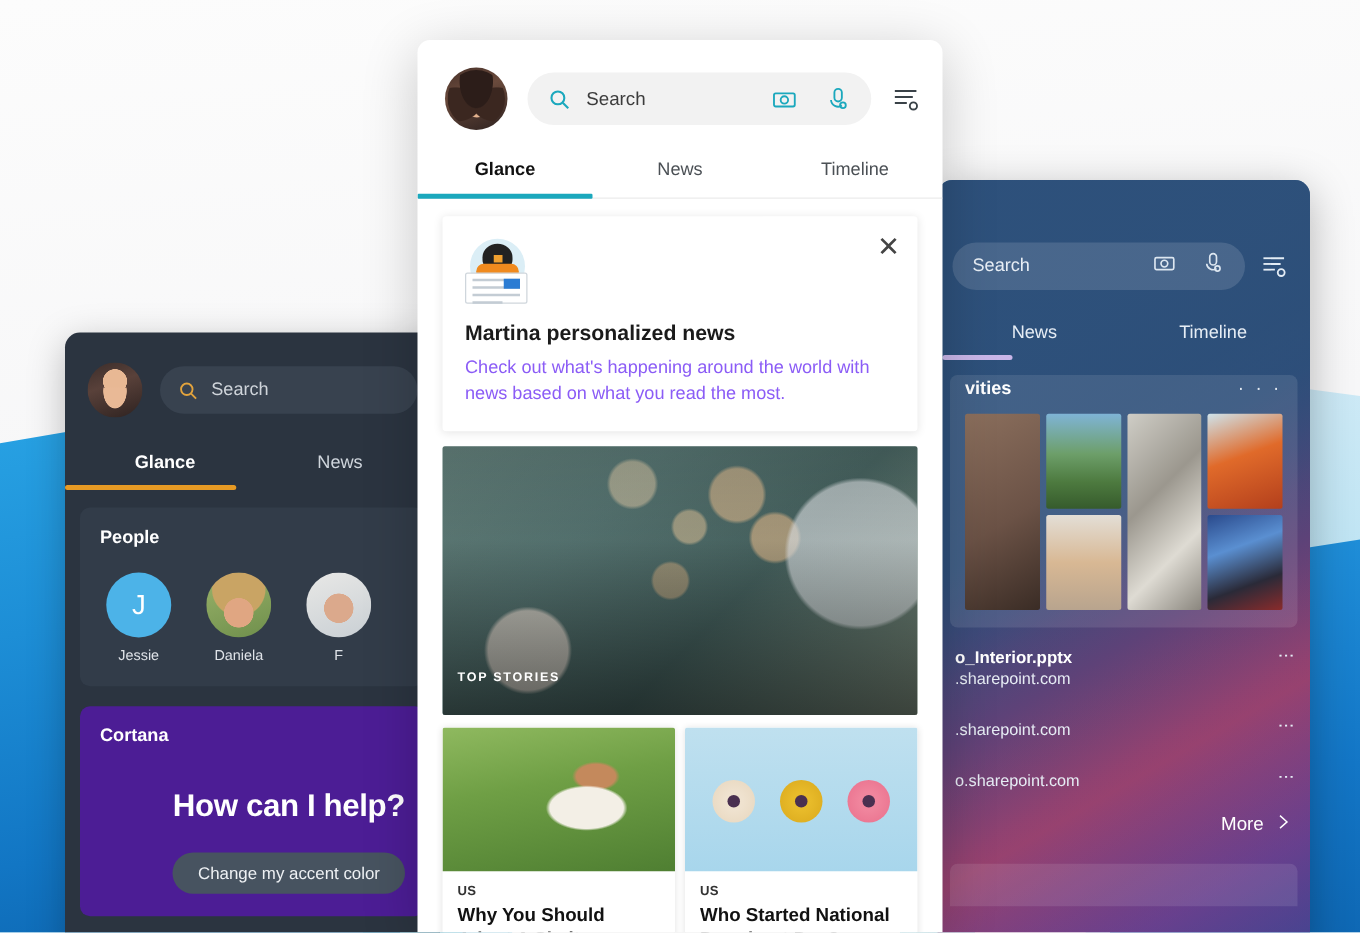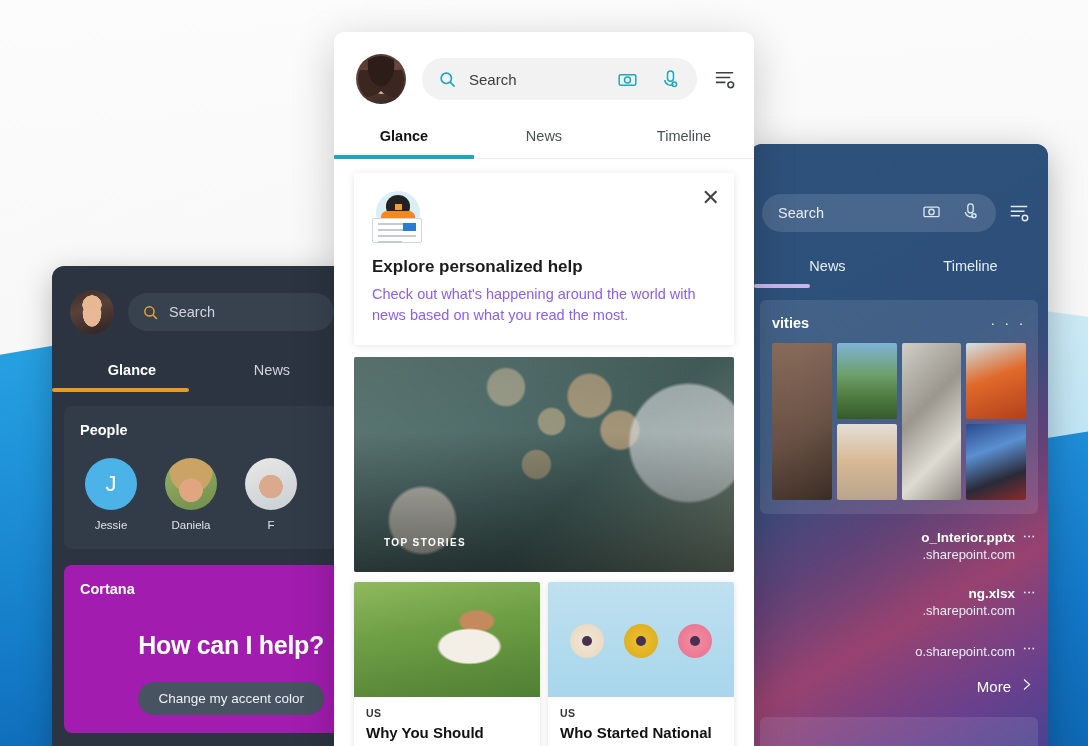--- a/index.html
+++ b/index.html
@@ -95,56 +95,56 @@
       radial-gradient(circle at 50% 30%, #3a2420 0 46%, transparent 48%),
       #f2f2f0; border:3px solid #f6f6f4;}
   .ava-jessie{ background:#4cb3e8; color:#fff; font-size:22px; display:flex; align-items:center; justify-content:center; }
   .ava-daniela{ background:
       radial-gradient(circle at 50% 62%, #e0a682 0 28%, transparent 29%),
       radial-gradient(circle at 50% 26%, #c9a464 0 45%, transparent 47%),
       linear-gradient(160deg,#9ab36a,#6f8f4c);}
   .ava-f{ background:
       radial-gradient(circle at 50% 55%, #dba98c 0 30%, transparent 31%),
       linear-gradient(160deg,#e8e8e6,#c9cfd4);}
-  .lp-cortana-card { margin:16px 12px 0 12px; background:#a21caf; border-radius:8px; padding:16px 16px 18px; min-height:140px; position:relative;}
+  .lp-cortana-card { margin:16px 12px 0 12px; background:#4c1d95; border-radius:8px; padding:16px 16px 18px; min-height:140px; position:relative;}
   .lp-howcan { text-align:right; font-size:25px; font-weight:bold; color:#fff; margin-top:34px; letter-spacing:-.3px;}
   .lp-chip { margin-top:22px; margin-left:auto; width:max-content; background:#475360; border-radius:17px; padding:9px 20px; font-size:13.5px; color:#eef1f4;}
 
   
   #right-panel {
     position:absolute; left:750px; top:144px; width:298px; height:620px;
     border-radius:12px 12px 0 0;
     background: linear-gradient(150deg,#3c6fa0 0%, #3a6490 22%, #2f4f7d 40%, #6b3f78 58%, #a8406e 72%, #7c3b95 88%, #4f3f9d 100%);
     overflow:hidden; color:#fff;
     box-shadow:0 8px 34px rgba(0,0,0,.28);
   }
   .rp-veil { position:absolute; inset:0; background:linear-gradient(150deg,rgba(44,78,120,.92) 0%, rgba(44,78,120,.88) 34%, rgba(44,78,120,.25) 52%, rgba(44,78,120,.12) 70%, rgba(44,78,120,.35) 100%); }
   .rp-inner { position:relative; }
   .rp-searchrow { display:flex; align-items:center; gap:12px; padding:50px 14px 0 12px; }
   .rp-searchbox { flex:1; height:38px; background:rgba(255,255,255,.13); border-radius:19px; display:flex; align-items:center; padding:0 16px; }
   .rp-searchbox .ph { color:#e8eef5; font-size:14.5px; }
   .rp-searchbox .icons { margin-left:auto; display:flex; gap:20px; align-items:center; color:#dce6f0;}
   .rp-tabs { display:flex; margin-top:20px; padding:0 6px; position:relative;}
   .rp-tab { flex:1; text-align:center; font-size:14.5px; color:#e6edf5; padding:6px 0 14px;}
   .rp-underline { position:absolute; left:4px; bottom:0; height:4px; width:56px; background:#c9b6e8; border-radius:2px;}
-  .rp-card { margin:12px 10px 0 10px; background:rgba(255,255,255,.10); border-radius:6px; padding:14px 12px 14px;}
+  .rp-card { margin:12px 10px 0 10px; background:rgba(255,255,255,.10); border-radius:6px; padding:2px 12px 14px;}
   .rp-card-head { display:flex; align-items:center; justify-content:space-between; }
   .rp-card-title { font-size:14.5px; font-weight:bold;}
   .dots { letter-spacing:2.5px; font-size:15px; color:#e6ecf3; }
   .rp-photos { display:grid; grid-template-columns:repeat(4,1fr); grid-auto-rows:76px; gap:5px; margin-top:12px;}
   .ph-cell { border-radius:2px; }
   .p1 { background:linear-gradient(150deg,#8b6f5d 0%, #6b5246 55%, #3a2c25 100%); grid-row:span 2;}
   .p2 { background:linear-gradient(180deg,#7fb4d6 0%, #6d9f6a 42%, #4d7a3f 72%, #365b2c 100%); }
   .p3 { background:linear-gradient(135deg,#cfcdc6 0%, #9b978e 40%, #dedbd3 70%, #8a867e 100%); grid-row:span 2;}
   .p4 { background:linear-gradient(160deg,#cfe3ea 0%, #e06a2a 45%, #b33f1c 100%); }
   .p5 { background:linear-gradient(180deg,#e3ded6 0%, #d8b894 50%, #b8a48e 100%); }
   .p6 { background:linear-gradient(160deg,#2a4a8c 0%, #5a8fd1 35%, #2a2a38 70%, #8a2b2b 100%); }
   .rp-files { margin-top:4px; }
   .rp-file { display:flex; align-items:flex-start; padding:12px 12px 12px 14px; }
-  .rp-file .meta { flex:1; min-width:0;text-align:right; }
+  .rp-file .meta { flex:1; min-width:0; }
   .rp-file .fname { font-size:13.5px; font-weight:bold; white-space:nowrap; }
   .rp-file .furl { font-size:13px; color:#e6ecf4; margin-top:2px; white-space:nowrap;}
   .vdots { color:#e7eef6; font-size:13px; line-height:1; letter-spacing:0; writing-mode:vertical-rl; padding-left:8px; }
   .rp-more { text-align:right; font-size:15px; padding:6px 14px 14px; display:flex; justify-content:flex-end; align-items:center; gap:8px;}
   .rp-bottomcard { margin:8px 10px 0 10px; background:rgba(255,255,255,.10); border-radius:6px 6px 0 0; padding:14px 12px 20px; display:flex; justify-content:space-between; align-items:center;}
 
   
   #center-panel {
     position:absolute; left:334px; top:32px; width:420px; height:714px;
     background:#ffffff; border-radius:10px 10px 0 0;
@@ -188,21 +188,21 @@
     background:
       radial-gradient(circle at 18% 76%, rgba(236,225,214,.75) 0 9%, transparent 10%),
       radial-gradient(circle at 88% 40%, rgba(226,230,233,.65) 0 16%, transparent 17%),
       radial-gradient(circle at 62% 18%, rgba(210,180,140,.7) 0 7%, transparent 8%),
       radial-gradient(circle at 70% 34%, rgba(205,175,135,.75) 0 6%, transparent 7%),
       radial-gradient(circle at 48% 50%, rgba(200,170,130,.6) 0 6%, transparent 7%),
       radial-gradient(circle at 52% 30%, rgba(215,190,150,.6) 0 5%, transparent 6%),
       radial-gradient(circle at 40% 14%, rgba(225,205,170,.55) 0 6%, transparent 7%),
       linear-gradient(120deg, rgba(60,90,88,.25), rgba(120,140,120,.15));}
   .hero .shade { position:absolute; inset:0; background:linear-gradient(180deg, rgba(0,0,0,.12) 0%, rgba(0,0,0,.05) 35%, rgba(0,0,0,.52) 100%);}
-  .hero .txt { position:absolute; left:30px; right:20px; bottom:16px; color:#fff;margin-top:39px;}
+  .hero .txt { position:absolute; left:12px; right:20px; bottom:16px; color:#fff;margin-top:39px;}
   .hero .kicker { font-size:10px; font-weight:bold; letter-spacing:1.4px; margin-bottom:8px;}
   .hero .headline { font-size:24px; font-weight:bold; line-height:1.2; text-shadow:0 1px 6px rgba(0,0,0,.45);}
   .hero .ago { font-size:12px; margin-top:10px; opacity:.95;}
 
   .grid2 { display:flex; gap:8px; margin-top:10px; }
   .ncard { flex:1; background:#fff; box-shadow:0 1px 6px rgba(0,0,0,.12); border-radius:2px; overflow:hidden;}
   .ncard .img { height:115px; }
   .img-dog { background:
       radial-gradient(ellipse at 62% 56%, #f3efe6 0 18%, transparent 20%),
       radial-gradient(ellipse at 66% 34%, #c4895c 0 9%, transparent 11%),
@@ -333,21 +333,20 @@
       <div class="rp-files">
         <div class="rp-file">
           <div class="meta">
             <div class="fname">o_Interior.pptx</div>
             <div class="furl">.sharepoint.com</div>
           </div>
           <div class="vdots">⋮</div>
         </div>
         <div class="rp-file">
           <div class="meta">
-            <div class="fname">ng.xlsx</div>
             <div class="furl">.sharepoint.com</div>
           </div>
           <div class="vdots">⋮</div>
         </div>
         <div class="rp-file">
           <div class="meta">
             <div class="furl">o.sharepoint.com</div>
           </div>
           <div class="vdots">⋮</div>
         </div>
@@ -425,21 +424,21 @@
             <div class="beak"></div>
             <div class="shirt"></div>
           <div class="paper">
               <i></i>
               <i></i>
               <i></i>
               <i style="width:24px"></i>
               <span class="blue"></span>
             </div>
         </div>
-        <div class="promo-title">Explore personalized help</div>
+        <div class="promo-title">Martina personalized news</div>
         <div class="promo-sub">Check out what's happening around the world with news based on what you read the most.</div>
       </div>
 
       <div class="hero">
         <div class="blocks"></div>
         <div class="shade"></div>
         <div class="txt">
           <div class="kicker">TOP STORIES</div>
         </div>
       </div>

